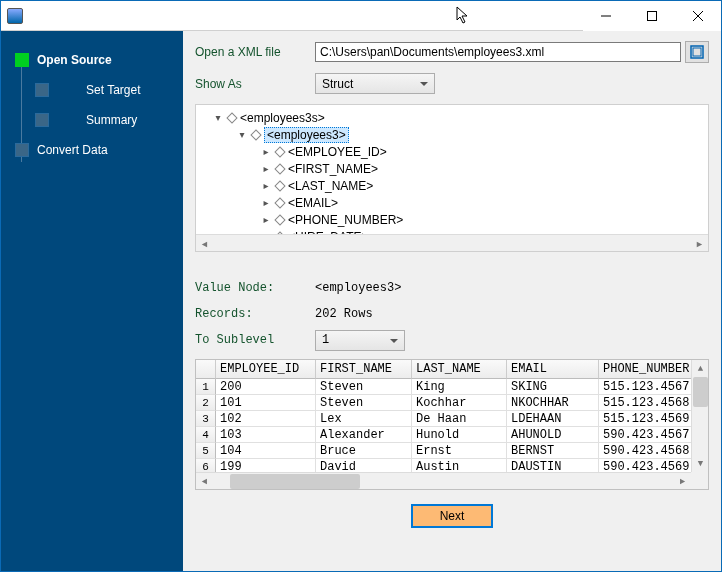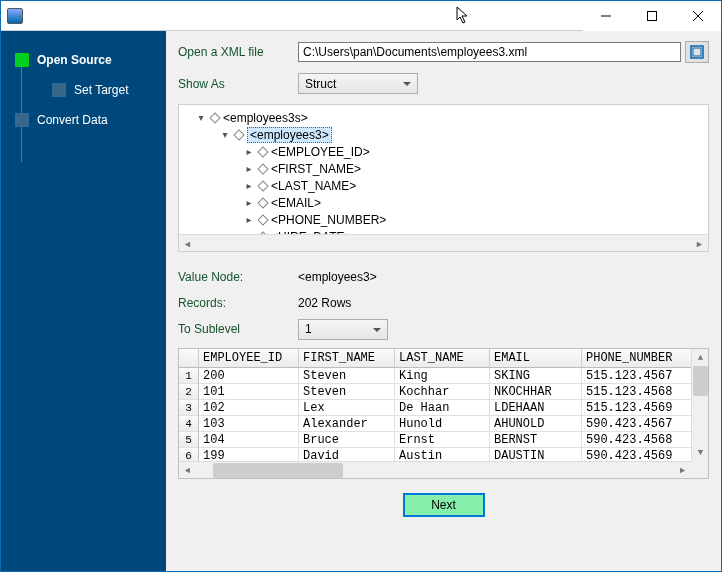--- a/index.html
+++ b/index.html
@@ -8,26 +8,26 @@
   
   .titlebar { height: 30px; background: #fff; display: flex; justify-content: space-between; align-items: center; border-bottom: 1px solid #d0d0d0; }
   .titlebar-left { display: flex; align-items: center; padding-left: 6px; }
   .app-icon { width: 16px; height: 16px; background: linear-gradient(#8af,#06a); border: 1px solid #555; border-radius: 2px; }
   .titlebar-right { display: flex; }
   .win-btn { width: 46px; height: 30px; display: flex; align-items: center; justify-content: center; color: #000; background: #fff; }
   
   .main { display: flex; height: calc(100% - 30px); }
   
   
-  .sidebar { width: 165px; background: #00487c; color: #fff; padding-top: 14px; position: relative; }
+  .sidebar { width: 182px; background: #00487c; color: #fff; padding-top: 14px; position: relative; }
   .step { display: flex; align-items: center; height: 30px; position: relative; padding-left: 14px; }
   .step-box { width: 14px; height: 14px; border: 1px solid #2a6a9c; background: #3a6687; margin-right: 8px; position: relative; z-index: 2; }
   .step.active .step-box { background: #00d020; border-color: #00d020; }
   .step.active .step-label { font-weight: bold; }
-  .step.sub { padding-left: 51px; }
+  .step.sub { padding-left: 34px; gap: 29px; }
   .step-label { font-size: 12px; }
   .step-line { position: absolute; left: 20px; top: 27px; width: 1px; height: 104px; background: #4a7aa0; z-index: 1; }
   
   
   .content { flex: 1; background: #f0f0f0; padding: 10px 12px 8px 12px; display: flex; flex-direction: column; overflow: hidden; }
   .row { display: flex; align-items: center; margin-bottom: 10px; }
   .label { width: 120px; color: #14532d; }
   .text-input { flex: 1; height: 20px; border: 1px solid #7a7a7a; background: #fff; padding: 1px 4px; font-size: 12px; font-family: inherit; }
   .browse-btn { width: 24px; height: 22px; margin-left: 4px; border: 1px solid #adadad; background: #e1e1e1; display: flex; align-items: center; justify-content: center; color: #0063b1; }
   .select { height: 21px; border: 1px solid #adadad; background: linear-gradient(#f5f5f5,#e5e5e5); padding: 0 20px 0 6px; font-size: 12px; font-family: inherit; position: relative; display: inline-flex; align-items: center; }
@@ -41,39 +41,39 @@
   .tree-node { display: flex; align-items: center; height: 17px; font-size: 12px; }
   .tree-toggle { width: 12px; display: inline-flex; justify-content: center; color: #555; font-size: 10px; }
   .tree-diamond { width: 8px; height: 8px; transform: rotate(45deg); border: 1px solid #888; margin: 0 4px; background: #fff; }
   .tree-diamond.closed { background: #fff; }
   .tree-label { white-space: nowrap; }
   .tree-label.selected { background: #cde8ff; border: 1px dotted #0078d7; padding: 0 2px; }
   .tree-hscroll { position: absolute; bottom: 0; left: 0; right: 0; height: 17px; background: #f0f0f0; border-top: 1px solid #dcdcdc; display: flex; }
   .hscroll-arrow { width: 17px; height: 17px; background: #f0f0f0; display: flex; align-items: center; justify-content: center; color: #777; font-size: 9px; }
   .hscroll-track { flex: 1; background: #f0f0f0; }
   
-  .info-block { margin-top: 8px; }
+  .info-block { margin-top: 19px; font-family: Liberation Mono, monospace; }
   .info-row { display: flex; align-items: center; height: 26px; }
   
   
   .table-container { height: 131px; border: 1px solid #c0c0c0; background: #fff; margin-top: 6px; position: relative; overflow: hidden; font-family: Liberation Mono, monospace; }
   .grid { display: grid; grid-template-columns: 20px 100px 96px 95px 92px 112px 23px; font-size: 12px; }
   .hcell { background: linear-gradient(#fafafa,#ececec); border-right: 1px solid #ccc; border-bottom: 1px solid #bcbcbc; padding: 2px 4px; height: 19px; overflow: hidden; white-space: nowrap; display: flex; align-items: center; }
   .rhcell { background: linear-gradient(#fafafa,#ececec); border-right: 1px solid #bcbcbc; border-bottom: 1px solid #e0e0e0; text-align: center; height: 16px; font-size: 11px; display: flex; align-items: center; justify-content: center; }
   .dcell { border-right: 1px solid #e0e0e0; border-bottom: 1px solid #e0e0e0; padding: 0 4px; height: 16px; overflow: hidden; white-space: nowrap; display: flex; align-items: center; }
   .vscroll { position: absolute; right: 0; top: 0; bottom: 17px; width: 17px; background: #f0f0f0; border-left: 1px solid #dcdcdc; }
   .vscroll-arrow { width: 17px; height: 17px; display: flex; align-items: center; justify-content: center; color: #777; font-size: 9px; }
   .vscroll-thumb { position: absolute; top: 17px; width: 15px; left: 1px; height: 30px; background: #cdcdcd; border-radius: 2px; }
   .table-hscroll { position: absolute; bottom: 0; left: 0; right: 17px; height: 17px; background: #f0f0f0; border-top: 1px solid #dcdcdc; display: flex; }
   .table-hscroll-thumb { position: absolute; left: 17px; top: 1px; height: 15px; width: 130px; background: #cdcdcd; border-radius: 2px; }
   .scroll-corner { position: absolute; right: 0; bottom: 0; width: 17px; height: 17px; background: #f0f0f0; }
   
   
   .button-row { display: flex; justify-content: center; gap: 24px; margin-top: 14px; }
-  .btn { width: 82px; height: 24px; border: 1px solid #adadad; background: #86efac; font-size: 12px; font-family: inherit; cursor: pointer; }
+  .btn { width: 82px; height: 24px; border: 1px solid #adadad; background: #fdba74; font-size: 12px; font-family: inherit; cursor: pointer; }
   .btn.primary { border: 2px solid #0078d7; }
   
   .cursor { position: absolute; top: 5px; left: 455px; pointer-events: none; }
 </style>
 </head>
 <body>
 
 <div class="titlebar">
   <div class="titlebar-left">
     <div class="app-icon"></div>
@@ -102,20 +102,24 @@
 
   <div class="sidebar">
     <div class="step-line"></div>
     <div class="step active">
       <div class="step-box"></div>
       <div class="step-label">Open Source</div>
     </div>
     <div class="step sub">
       <div class="step-box"></div>
       <div class="step-label">Set Target</div>
+    </div>
+    <div class="step sub">
+      <div class="step-box"></div>
+      <div class="step-label">Summary</div>
     </div>
     <div class="step">
       <div class="step-box"></div>
       <div class="step-label">Convert Data</div>
     </div>
   </div>
 
   <div class="content">
     <div class="row">
       <div class="label">Open a XML file</div>

